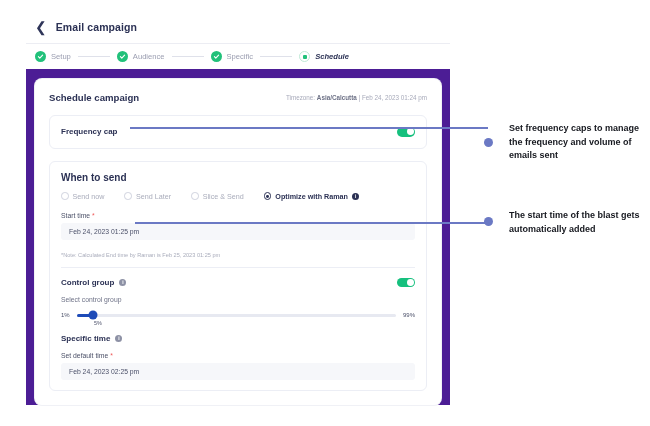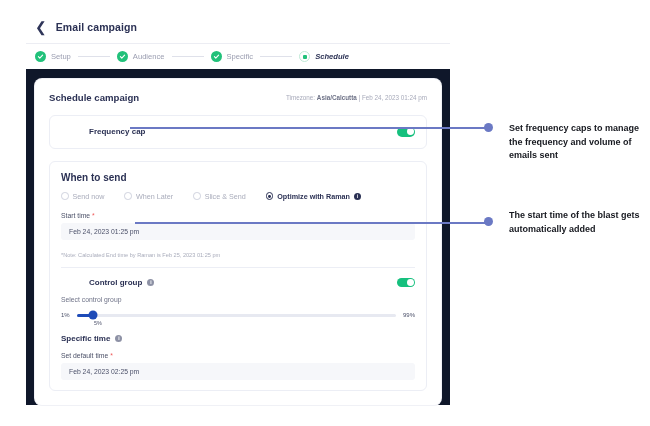--- a/index.html
+++ b/index.html
@@ -101,21 +101,21 @@
   .step-line {
     width: 32px;
     height: 1px;
     background: #dfe1ea;
     margin: 0 7px;
     flex: none;
   }
 
   
   .page-body {
-    background: #0f172a;
+    background: #4c1d95;
     padding: 10px 9px 0 9px;
     height: 336px;
   }
   .main-card {
     background: #ffffff;
     border-radius: 7px;
     padding: 13px 14px 0 14px;
     height: 100%;
     box-shadow: 0 0 0 1px #f0f1f6;
   }
@@ -147,21 +147,20 @@
   .panel-freq {
     display: flex;
     align-items: center;
     justify-content: space-between;
     padding: 11px 11px;
   }
   .panel-label {
     font-size: 8px;
     font-weight: bold;
     color: #2b3154;
-    margin-left: 28px;
   }
 
   
   .toggle {
     width: 18px;
     height: 9.5px;
     border-radius: 6px;
     background: #16c07e;
     position: relative;
     flex: none;
@@ -424,21 +423,21 @@
       <div class="panel">
         <div class="section-title">When to send</div>
 
         <div class="radio-row">
           <label class="radio-opt">
             <span class="radio-circle"></span>
             <span class="radio-text">Send now</span>
           </label>
           <label class="radio-opt">
             <span class="radio-circle"></span>
-            <span class="radio-text">When Later</span>
+            <span class="radio-text">Send Later</span>
           </label>
           <label class="radio-opt">
             <span class="radio-circle"></span>
             <span class="radio-text">Slice &amp; Send</span>
           </label>
           <label class="radio-opt">
             <span class="radio-circle sel"></span>
             <span class="radio-text sel">Optimize with Raman</span>
             <span class="info-icon">i</span>
           </label>
@@ -478,21 +477,21 @@
 
         <div class="field-label" style="margin-top:9px;"><span>Set default time</span> <span class="req">*</span></div>
         <div class="input-box">Feb 24, 2023 02:25 pm</div>
       </div>
 
     </div>
   </div>
 </div>
 
 <div class="ann-line" style="left:130px; top:127px; width:358px;"></div>
-<div class="annotation" style="left:484px; top:122px;">
+<div class="annotation" style="left:484px; top:122px;align-items:center;">
   <span class="ann-dot"></span>
   <span class="ann-text">Set frequency caps to manage the frequency and volume of emails sent</span>
 </div>
 
 <div class="ann-line" style="left:135px; top:222px; width:353px;"></div>
 <div class="annotation" style="left:484px; top:209px;">
   <span class="ann-dot" style="margin-top:8px;"></span>
   <span class="ann-text">The start time of the blast gets automatically added</span>
 </div>
 

